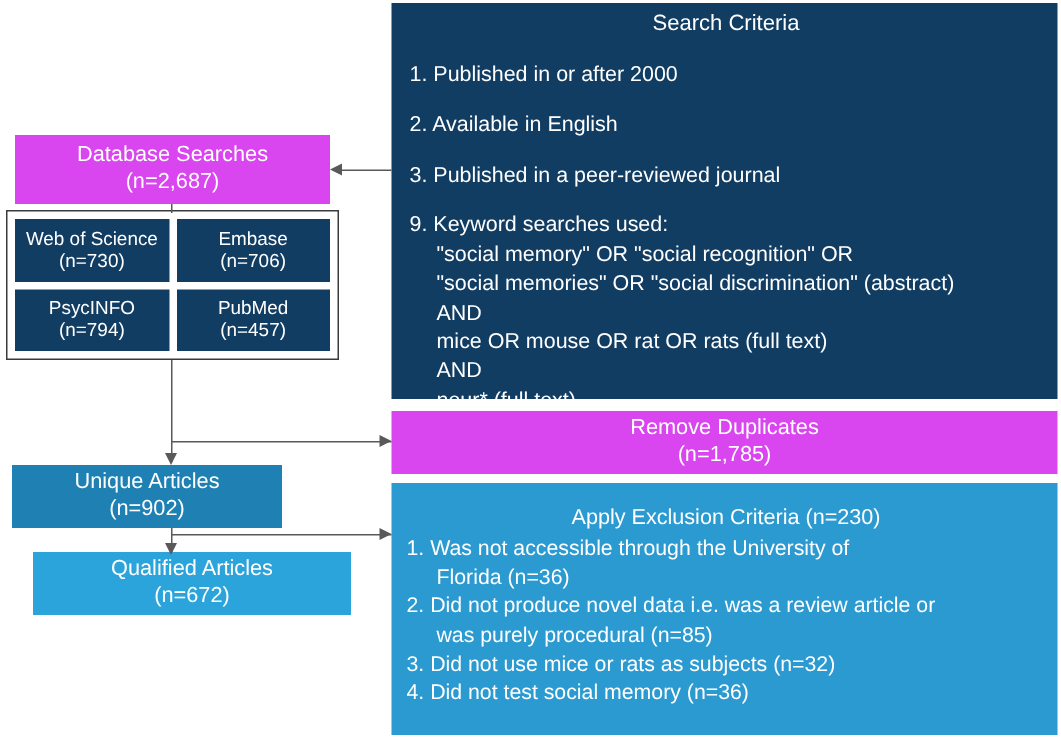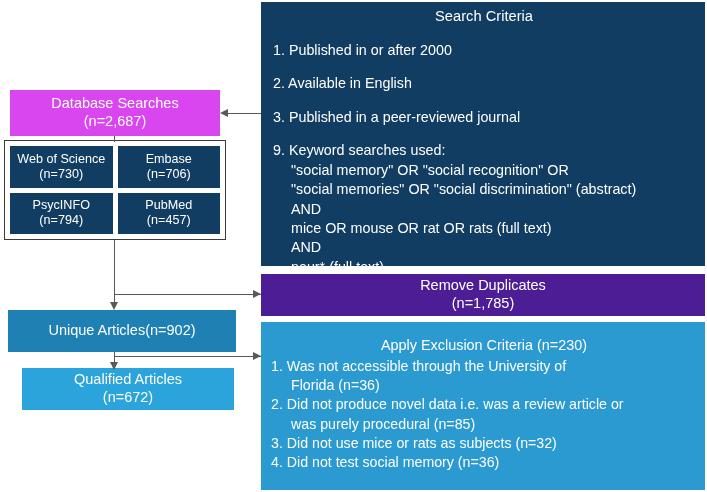--- a/index.html
+++ b/index.html
@@ -64,26 +64,26 @@
     flex-direction: column;
     align-items: center;
     justify-content: center;
     text-align: center;
     box-sizing: border-box;
   }
 
   .unique-articles {
     left: 8px;
     top: 310px;
-    width: 228px;
+    width: 180px;
     height: 42px;
     background: #1E80B3;
     font-size: 14.5px;
     display: flex;
-    flex-direction: row;
+    flex-direction: column;
     align-items: center;
     justify-content: center;
   }
 
   .qualified-articles {
     left: 22px;
     top: 368px;
     width: 212px;
     height: 42px;
     background: #2BA3DB;
@@ -119,21 +119,21 @@
     display: block;
     margin: 0 0 2px 18px;
     white-space: nowrap;
   }
 
   .remove-dupes {
     left: 261px;
     top: 274px;
     width: 444px;
     height: 42px;
-    background: #4c1d95;
+    background: #d946ef;
     font-size: 14.5px;
     display: flex;
     flex-direction: column;
     align-items: center;
     justify-content: center;
   }
 
   .exclusion {
     left: 261px;
     top: 322px;

